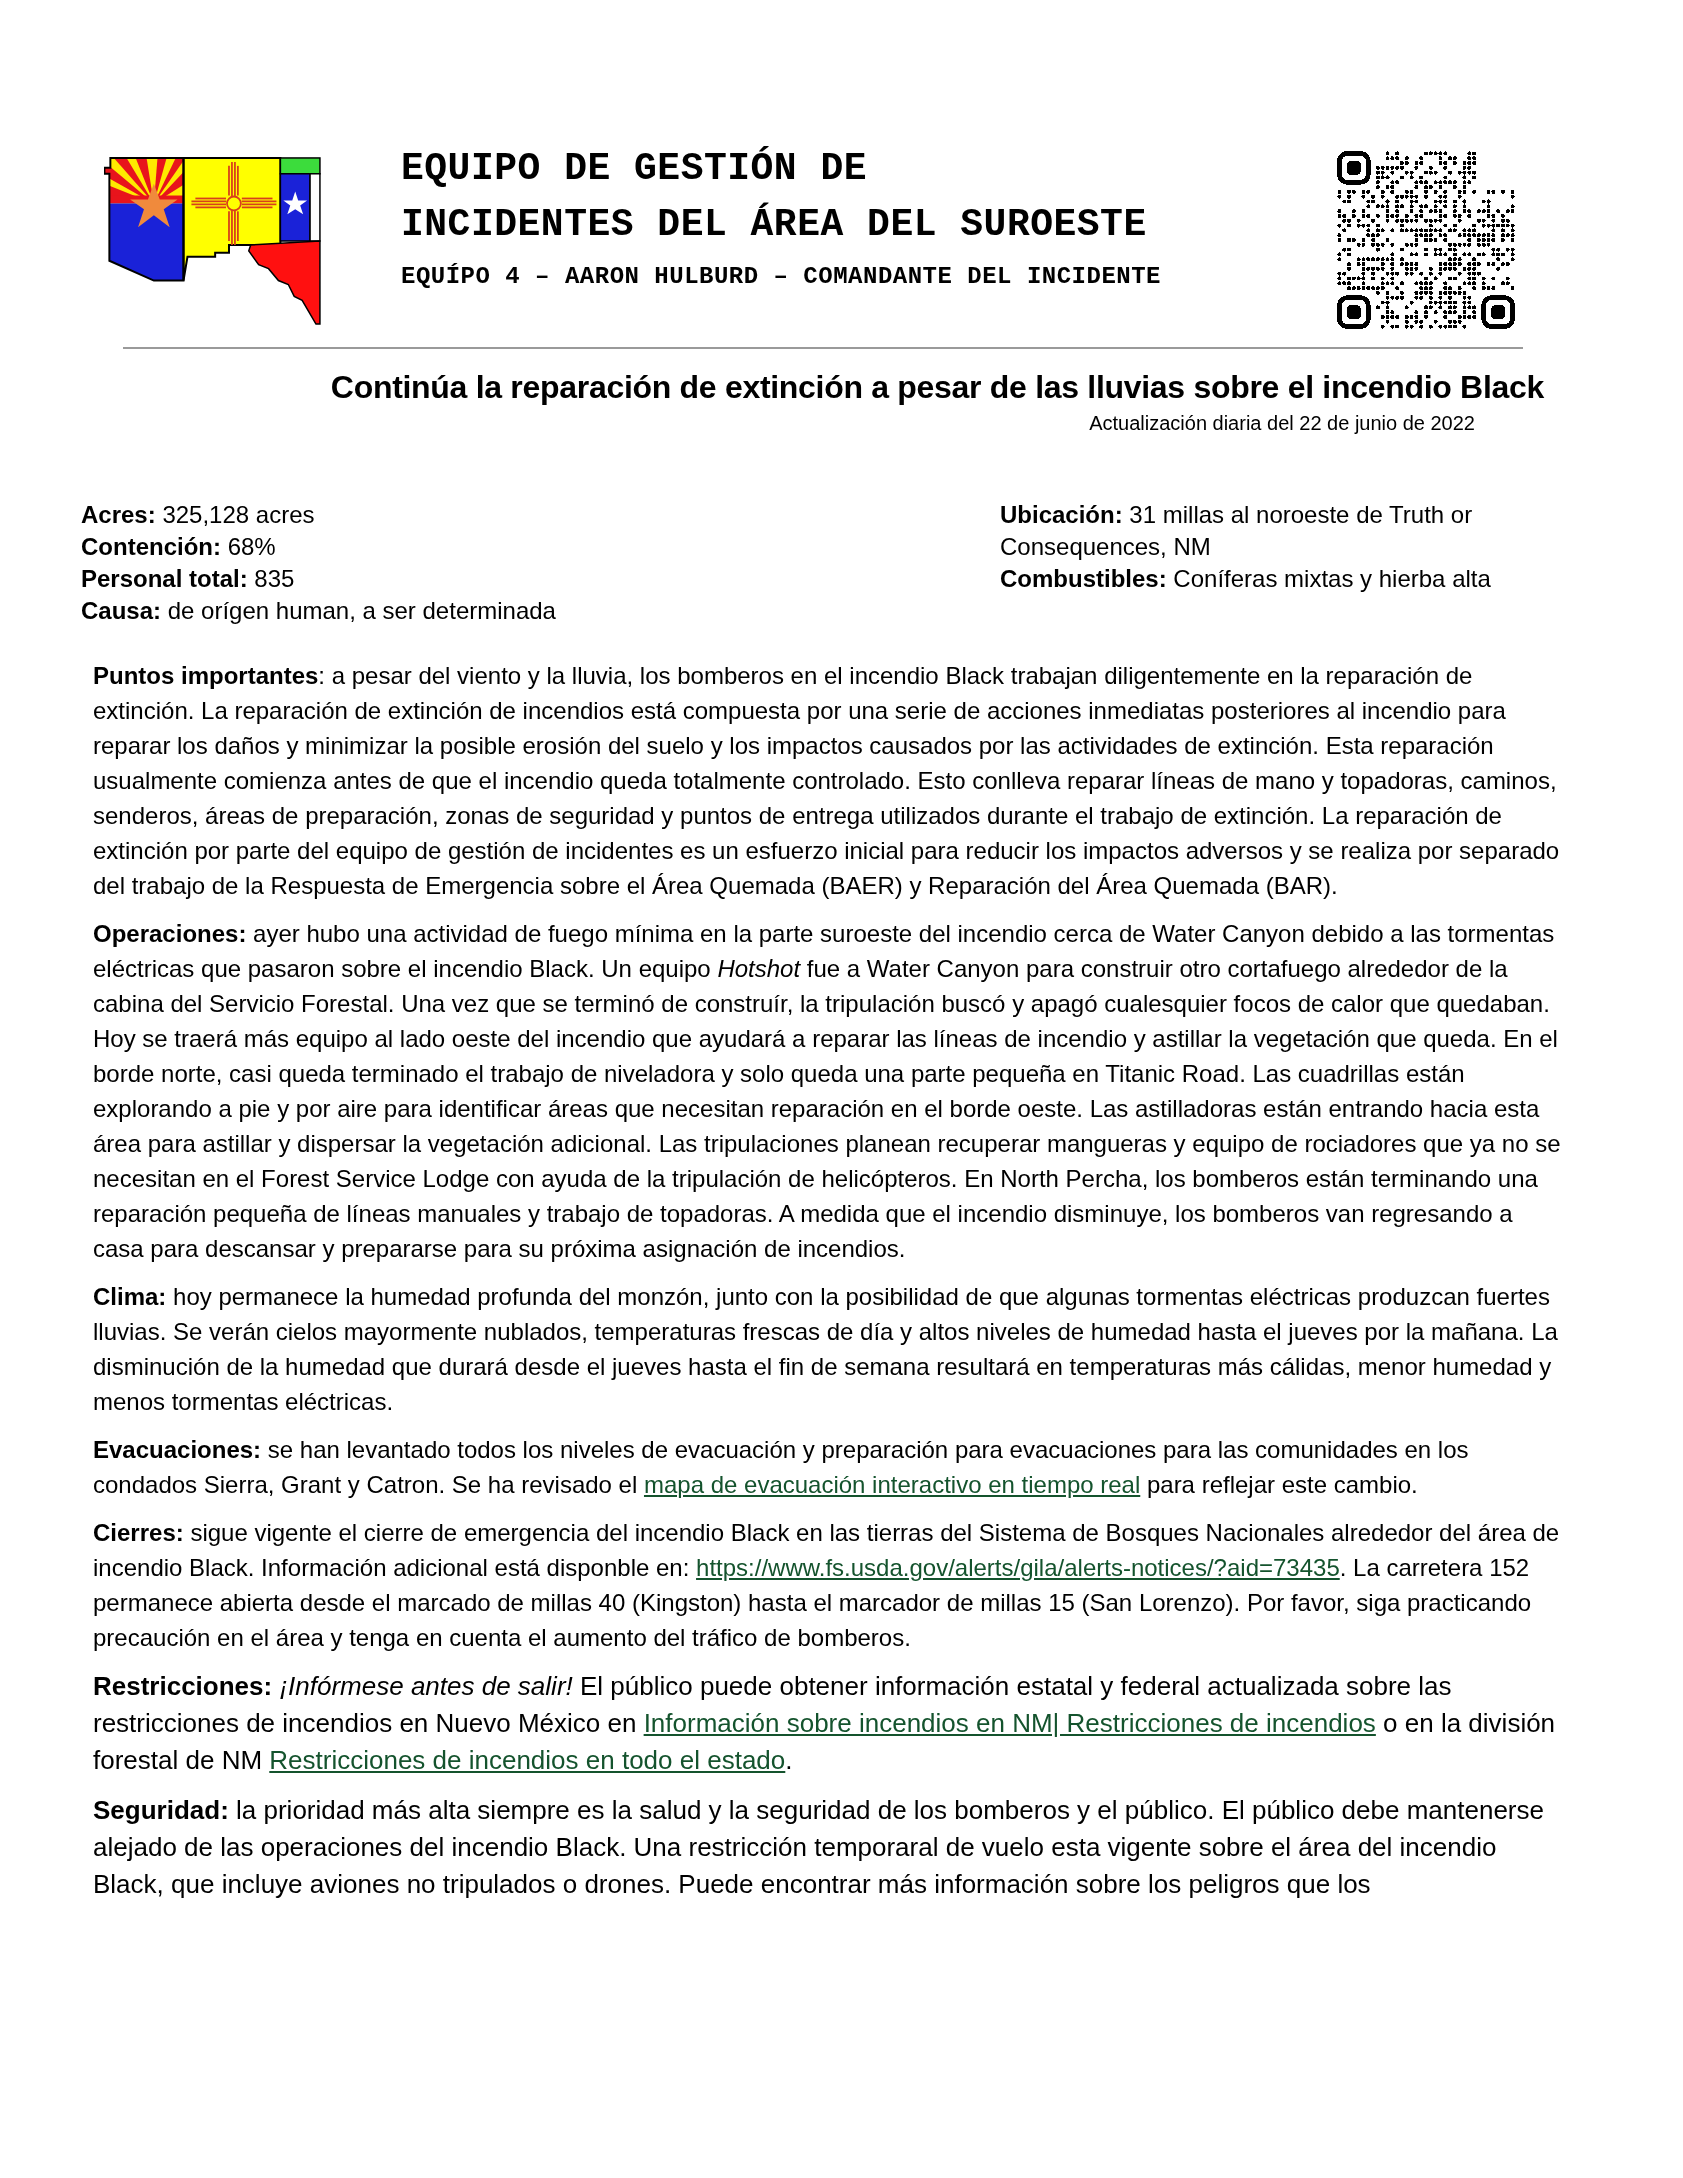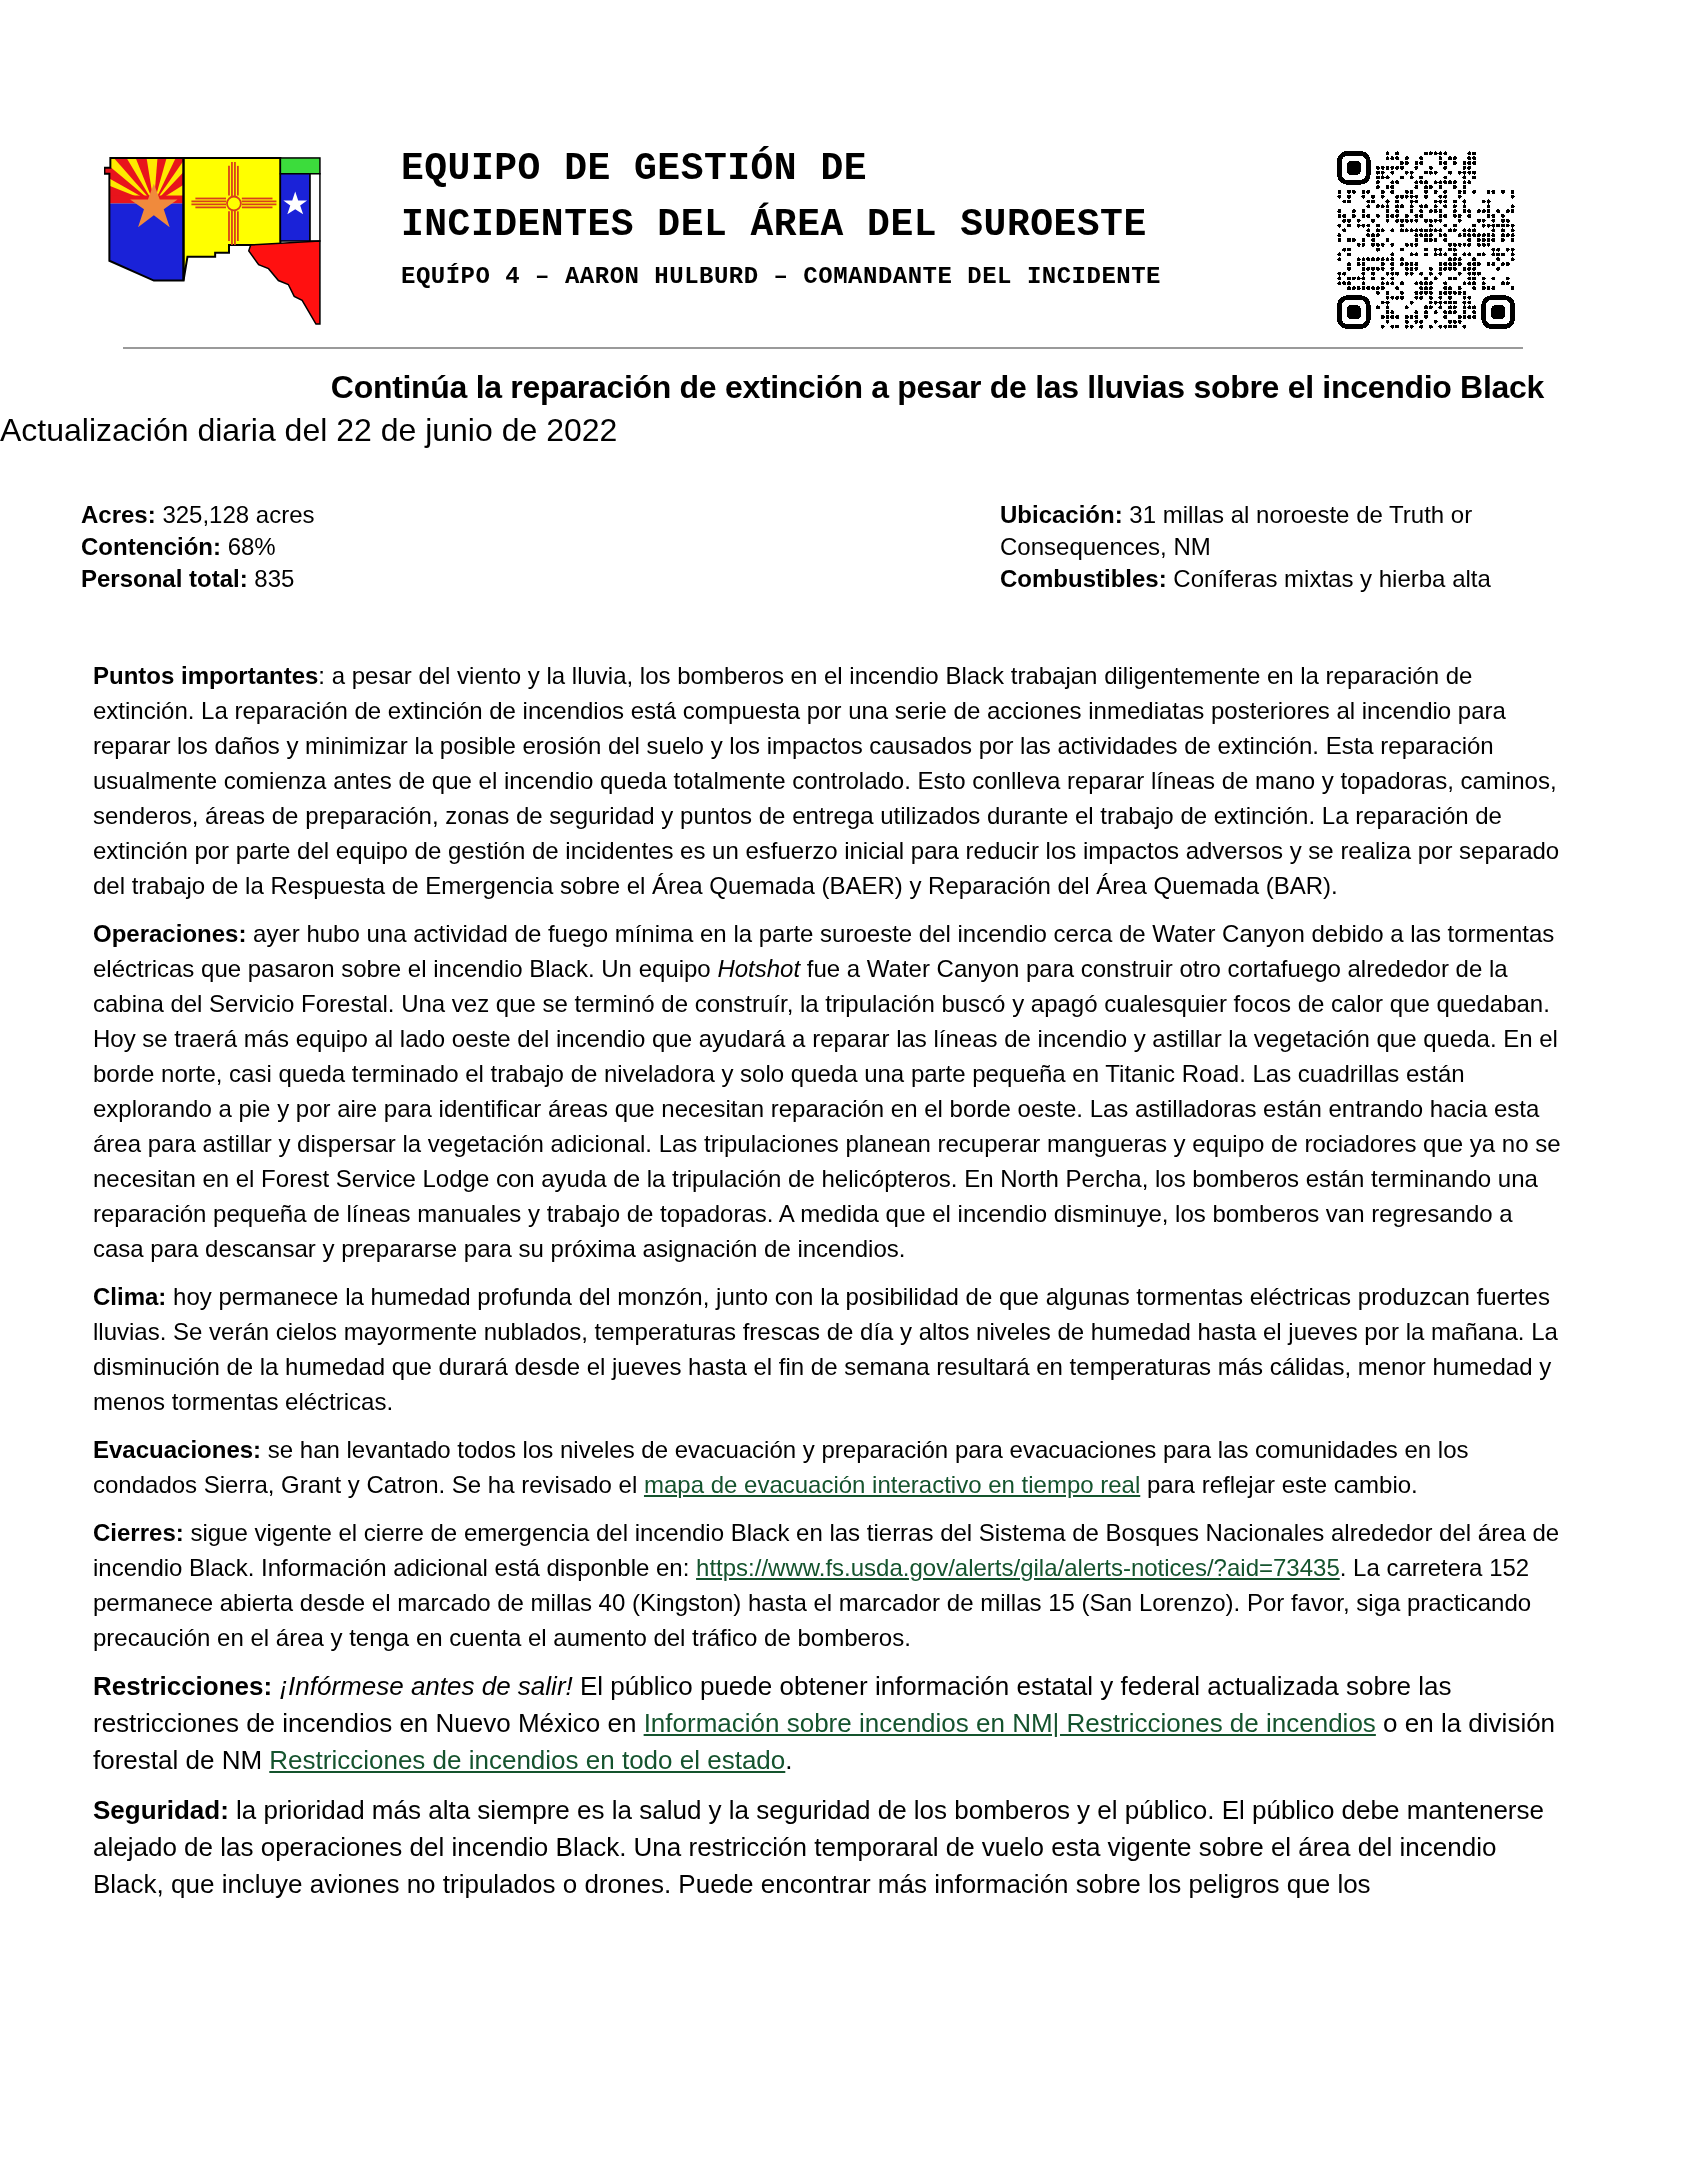--- a/index.html
+++ b/index.html
@@ -10,21 +10,21 @@
   #logo { left: 104px; top: 154px; width: 248px; height: 173px; }
   .org-title { left: 401px; font-family: Liberation Mono, monospace; font-weight: bold; letter-spacing: 0.5px; white-space: nowrap; }
   #org-line1 { top: 147px; font-size: 38px; }
   #org-line2 { top: 203px; font-size: 38px; }
   #org-line3 { top: 263px; font-size: 24px; }
   #qr { left: 1337px; top: 151px; width: 178px; height: 178px; }
   #header-rule { left: 123px; top: 347px; width: 1400px; height: 0; border-top: 2px solid #9a9a9a; }
 
   
   #headline { left: 0; width: 1544px; top: 369px; text-align: right; font-size: 32px; font-weight: bold; white-space: nowrap; letter-spacing: -0.3px; }
-  #subhead { left: 0; width: 1475px; top: 412px; text-align: left; font-size: 32px; white-space: nowrap; }
+  #subhead { left: 0; width: 1475px; top: 412px; text-align: right; font-size: 20px; white-space: nowrap; }
 
   
   .facts { top: 499px; font-size: 24px; line-height: 32px; }
   #facts-left { left: 81px; width: 594px; }
   #facts-right { left: 1000px; width: 554px; }
   .facts .row { white-space: nowrap; }
   .facts .label { font-weight: bold; text-align: right; }
 
   
   #body { left: 81px; top: 658px; width: 1485px; font-size: 24px; line-height: 35px; }
@@ -661,20 +661,21 @@
 
 <div class="abs" id="header-rule"></div>
 
 <div class="abs" id="headline">Continúa la reparación de extinción a pesar de las lluvias sobre el incendio Black</div>
 <div class="abs" id="subhead">Actualización diaria del 22 de junio de 2022</div>
 
 <div class="abs facts" id="facts-left">
   <div class="row"><span class="label">Acres:</span><span> 325,128 acres</span></div>
   <div class="row"><span class="label">Contención:</span><span> 68%</span></div>
   <div class="row"><span class="label">Personal total:</span><span> 835</span></div>
+  <div class="row"><span class="label">Causa:</span><span> de orígen human, a ser determinada</span></div>
 </div>
 
 <div class="abs facts" id="facts-right">
   <div class="row"><span class="label">Ubicación:</span><span> 31 millas al noroeste de Truth or</span></div>
   <div class="row"><span class="label"></span><span>Consequences, NM</span></div>
   <div class="row"><span class="label">Combustibles:</span><span> Coníferas mixtas y hierba alta</span></div>
 </div>
 
 <div class="abs" id="body">
   <p><span class="lbl">Puntos importantes</span><span>: a pesar del viento y la lluvia, los bomberos en el incendio Black trabajan diligentemente en la reparación de extinción. La reparación de extinción de incendios está compuesta por una serie de acciones inmediatas posteriores al incendio  para reparar los daños y minimizar la posible erosión del suelo y los impactos causados por las actividades de extinción. Esta reparación usualmente comienza antes de que el incendio queda totalmente controlado. Esto conlleva reparar líneas de mano y topadoras, caminos, senderos, áreas de preparación, zonas de seguridad y puntos de entrega utilizados durante el trabajo de extinción. La reparación de extinción por parte del equipo de gestión de incidentes es un esfuerzo inicial para reducir los impactos adversos y se realiza por separado del trabajo de la Respuesta de Emergencia sobre el Área Quemada (BAER) y Reparación del Área Quemada (BAR).</span></p>

